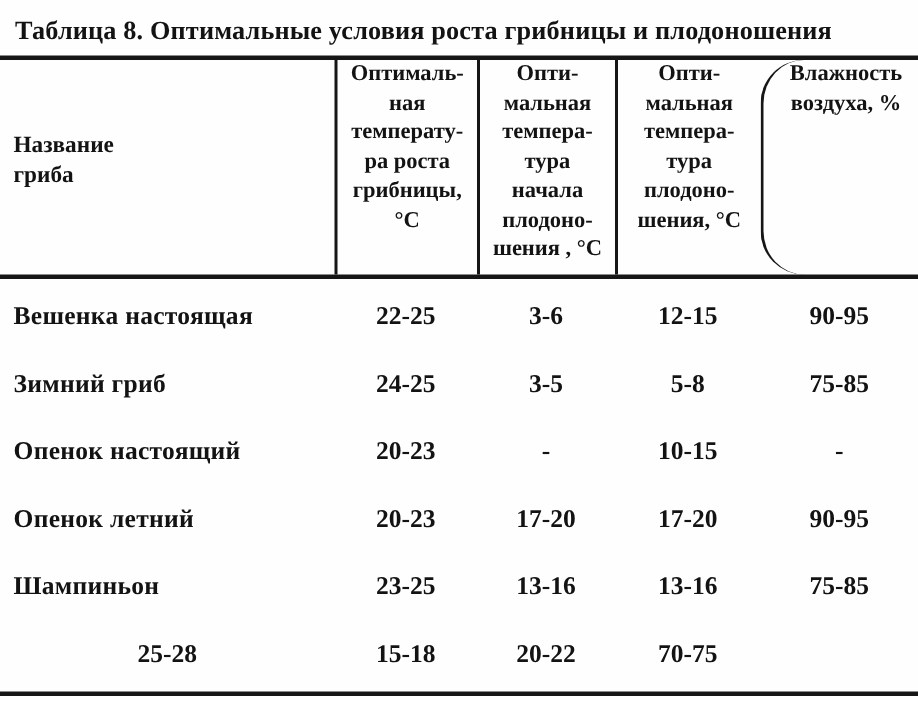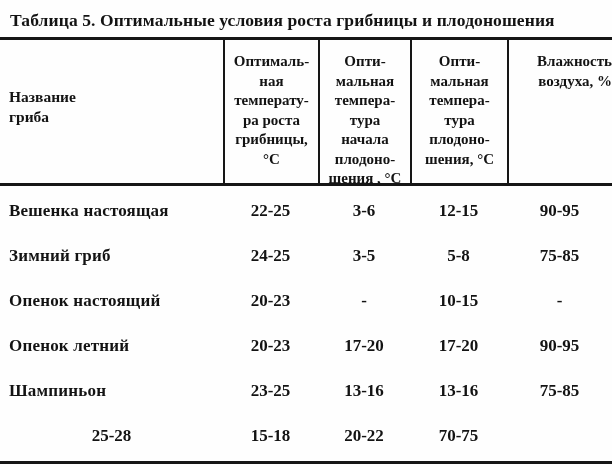--- a/index.html
+++ b/index.html
@@ -30,54 +30,55 @@
     grid-template-columns: 223px 95px 92px 97px 105px;
     height: 143px;
     border-bottom: 3px solid #161616;
     box-sizing: content-box;
   }
   .hdr-cell {
     box-sizing: border-box;
     white-space: pre-line;
     font-size: 15px;
     line-height: 19.5px;
-    padding-top: 12px;
+    padding-top: 0;
     text-align: center;
     overflow: hidden;
   }
   .hdr-cell.sep { border-left: 2px solid #161616; }
   .hdr-cell.name-col {
     text-align: left;
     display: flex;
     align-items: center;
     padding: 0 0 10px 9px;
     font-size: 15.5px;
     border-radius: 14px;
   }
   .hdr-cell.humidity-col {
-    text-align: right;
+    text-align: center;
     padding-left: 7px;
+    border-radius: 29px;
   }
   .body-rows { padding: 2px 0 3px 0; }
   .body-row {
     display: grid;
     grid-template-columns: 223px 95px 92px 97px 105px;
     height: 45px;
     align-items: center;
     font-size: 17px;
   }
   .cell-name { padding-left: 9px; letter-spacing: 0.2px; }
   .cell-val { text-align: center; }
 </style>
 </head>
 <body>
 
 <div id="page">
 
-  <div class="doc-title">Таблица 5. Оптимальные условия роста грибницы и плодоношения</div>
+  <div class="doc-title">Таблица 8. Оптимальные условия роста грибницы и плодоношения</div>
 
   <div class="table-wrap">
 
     <div class="hdr-row">
       <div class="hdr-cell name-col">Название
 гриба</div>
       <div class="hdr-cell sep">Оптималь-
 ная
 температу-
 ра роста

